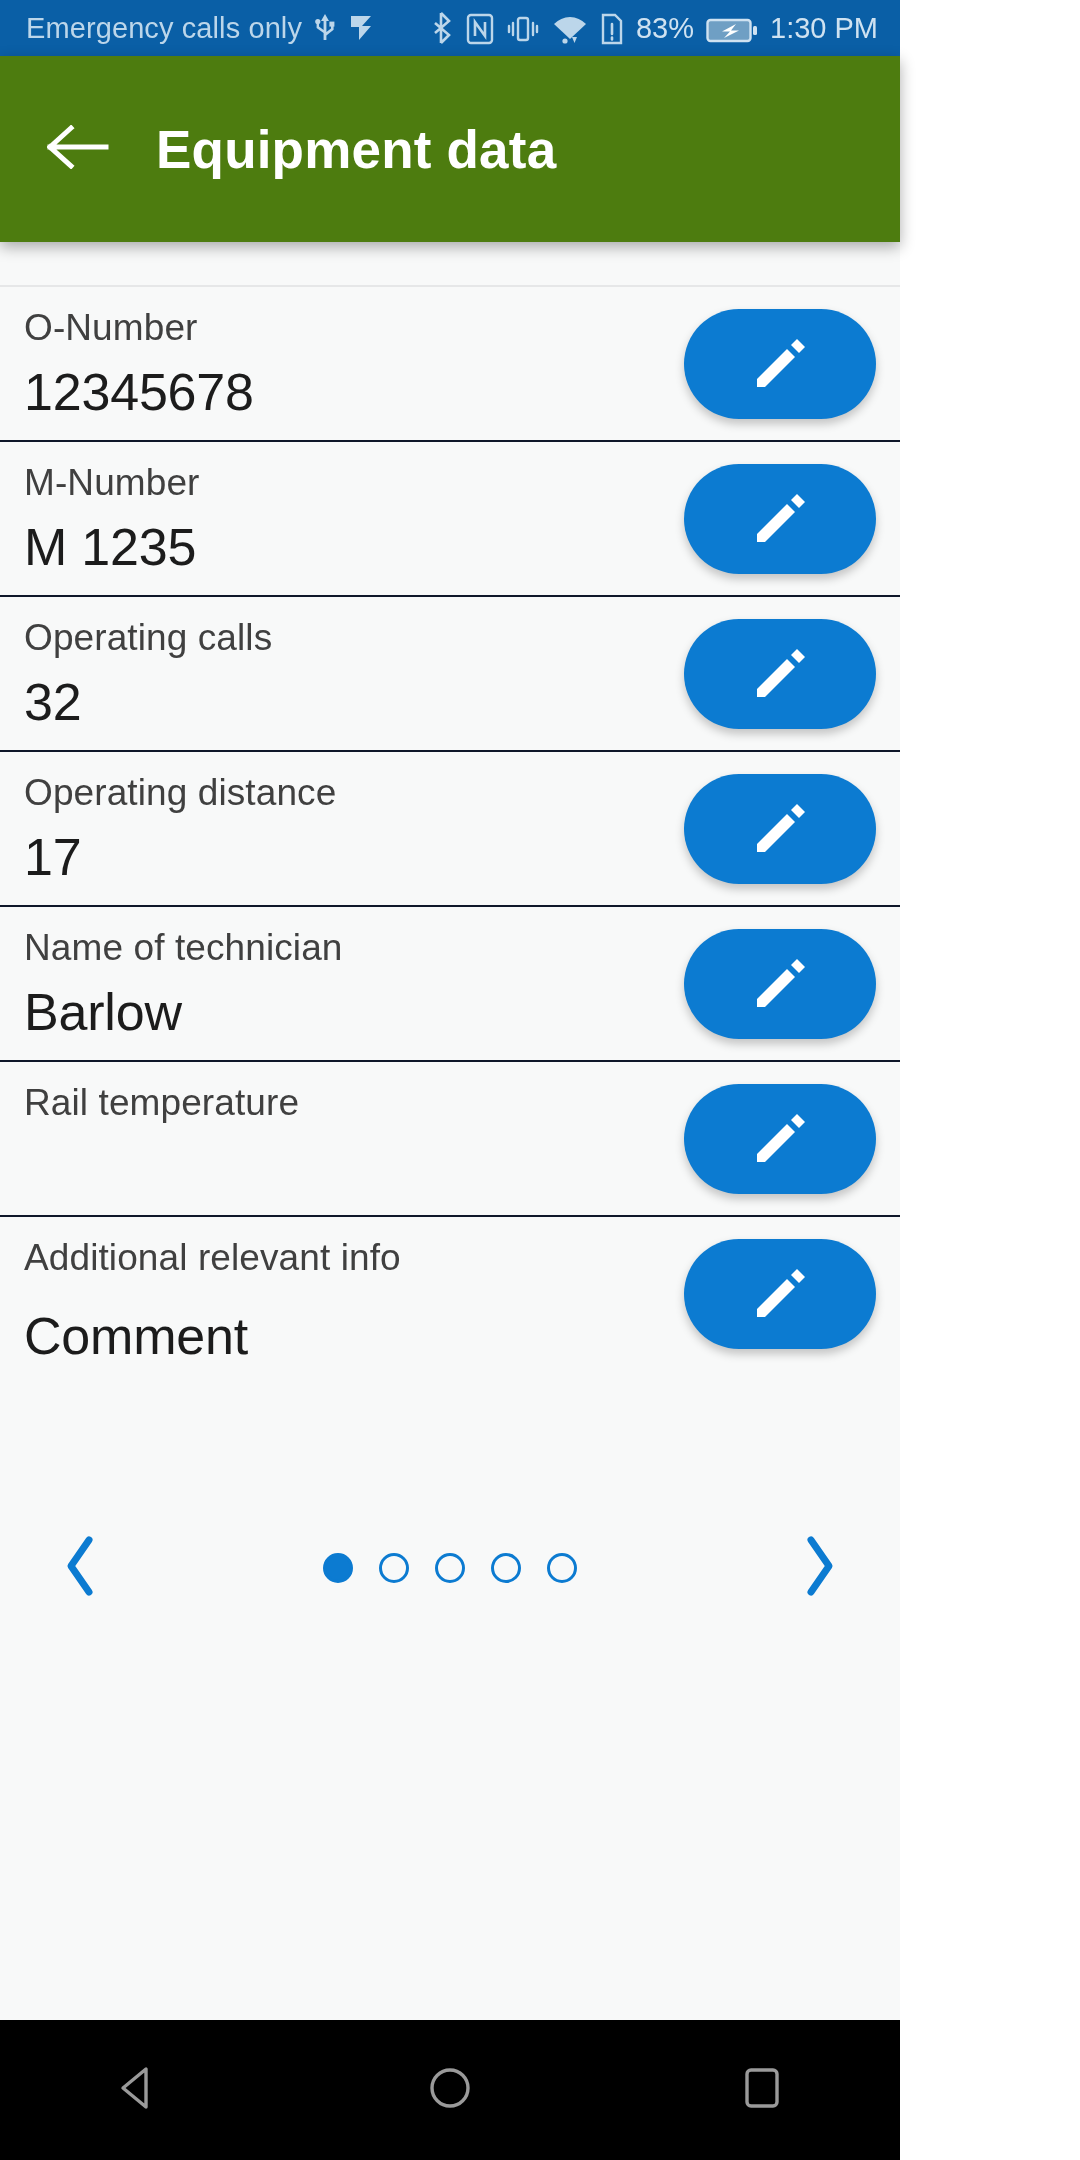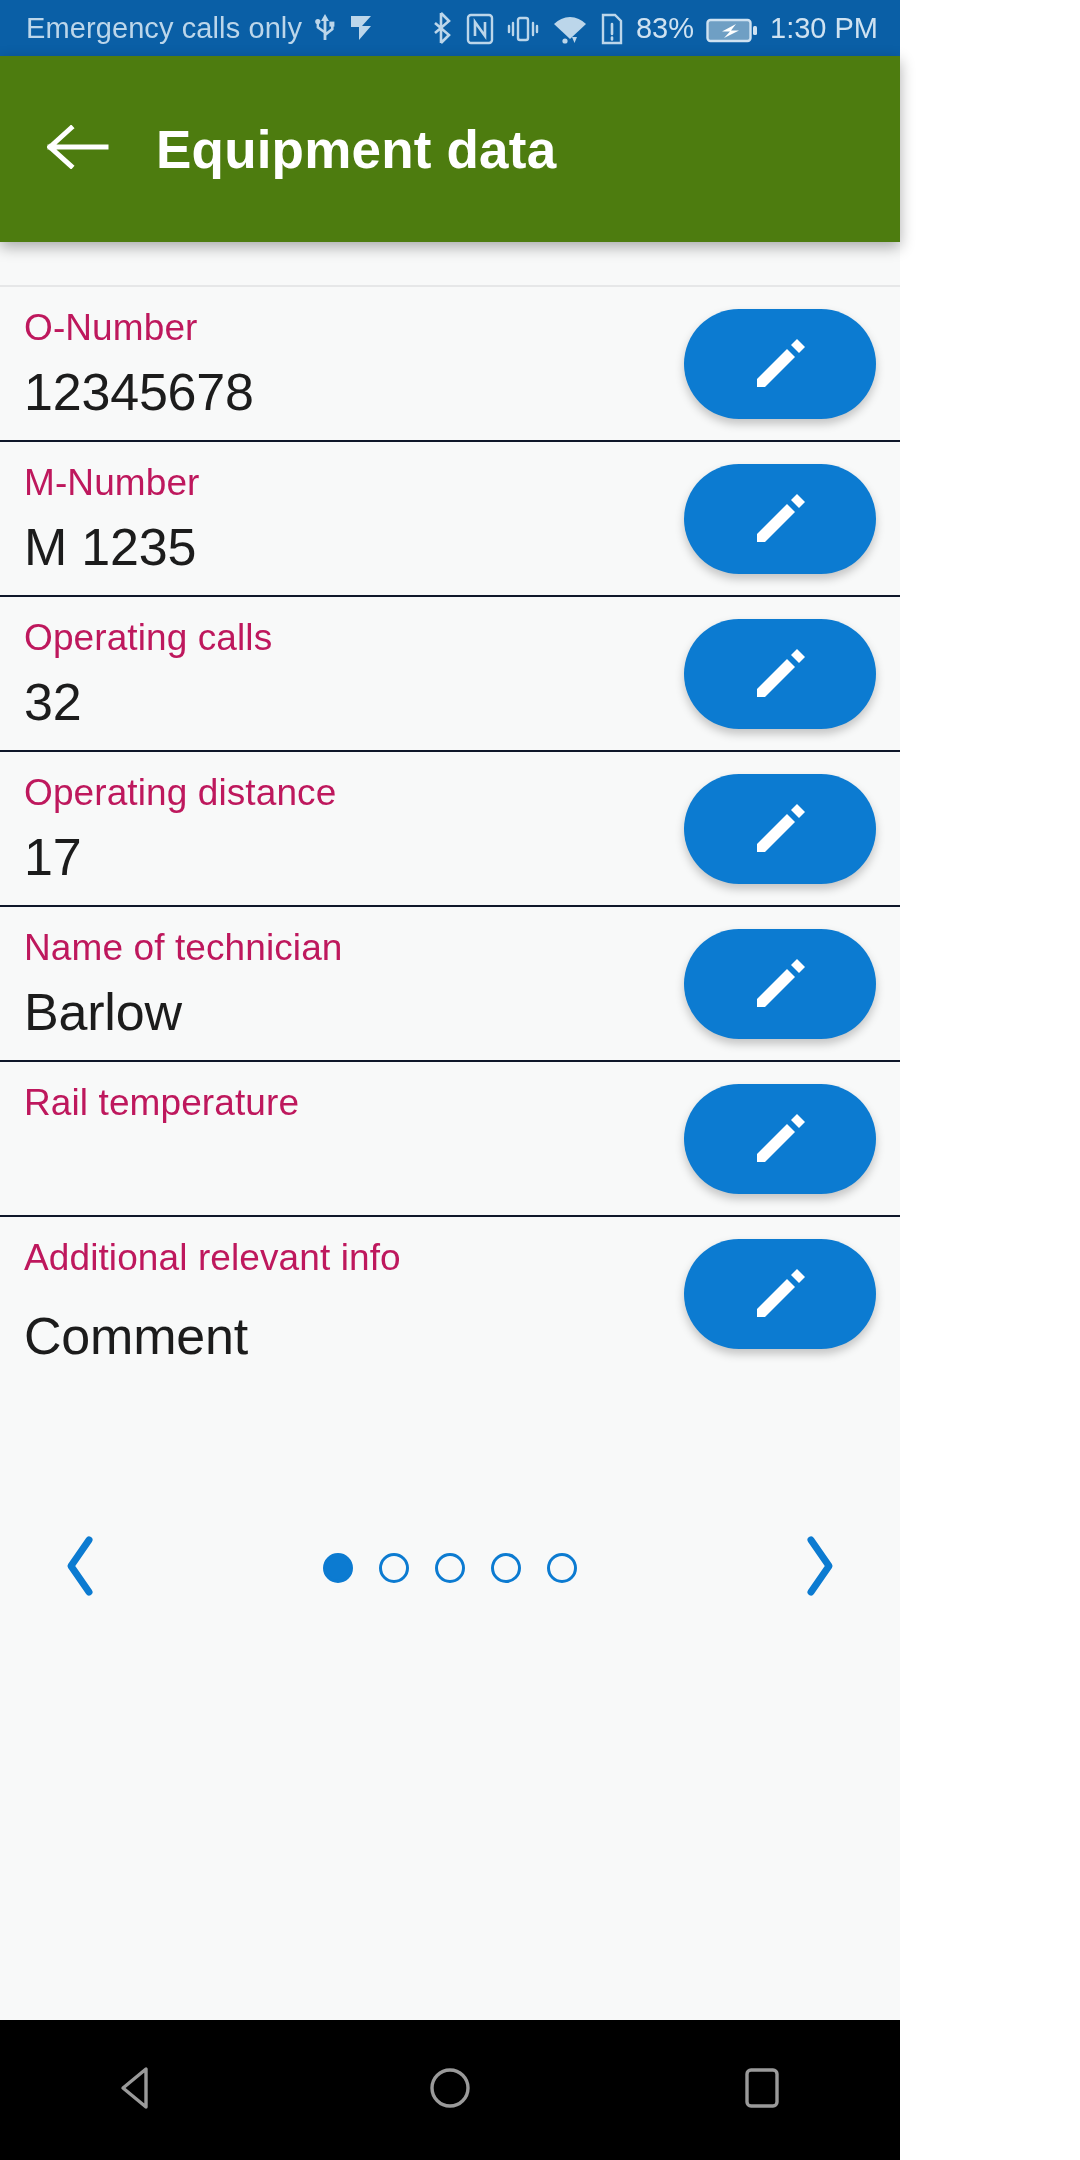--- a/index.html
+++ b/index.html
@@ -50,21 +50,21 @@
   .row{
     position:relative;
     display:flex; align-items:flex-start;
     border-top:2px solid #0f172a;
     min-height:155px;
     padding:0 0 0 24px;
   }
   .row:first-child{ border-top:2px solid #e6e7e8; }
   .row .texts{ flex:1 1 auto; padding-top:22px; }
   .row-label{
-    color:#be185d; font-size:37px; line-height:1.0; letter-spacing:.1px;
+    color:#404040; font-size:37px; line-height:1.0; letter-spacing:.1px;
     white-space:nowrap;
   }
   .row-value{
     color:#1c1c1c; font-size:52px; line-height:1.1; letter-spacing:-.2px;
     margin-top:18px; white-space:nowrap;
   }
   .row.tall{ min-height:290px; }
   .row.tall .row-value{ margin-top:32px; }
 
   .edit-btn{

